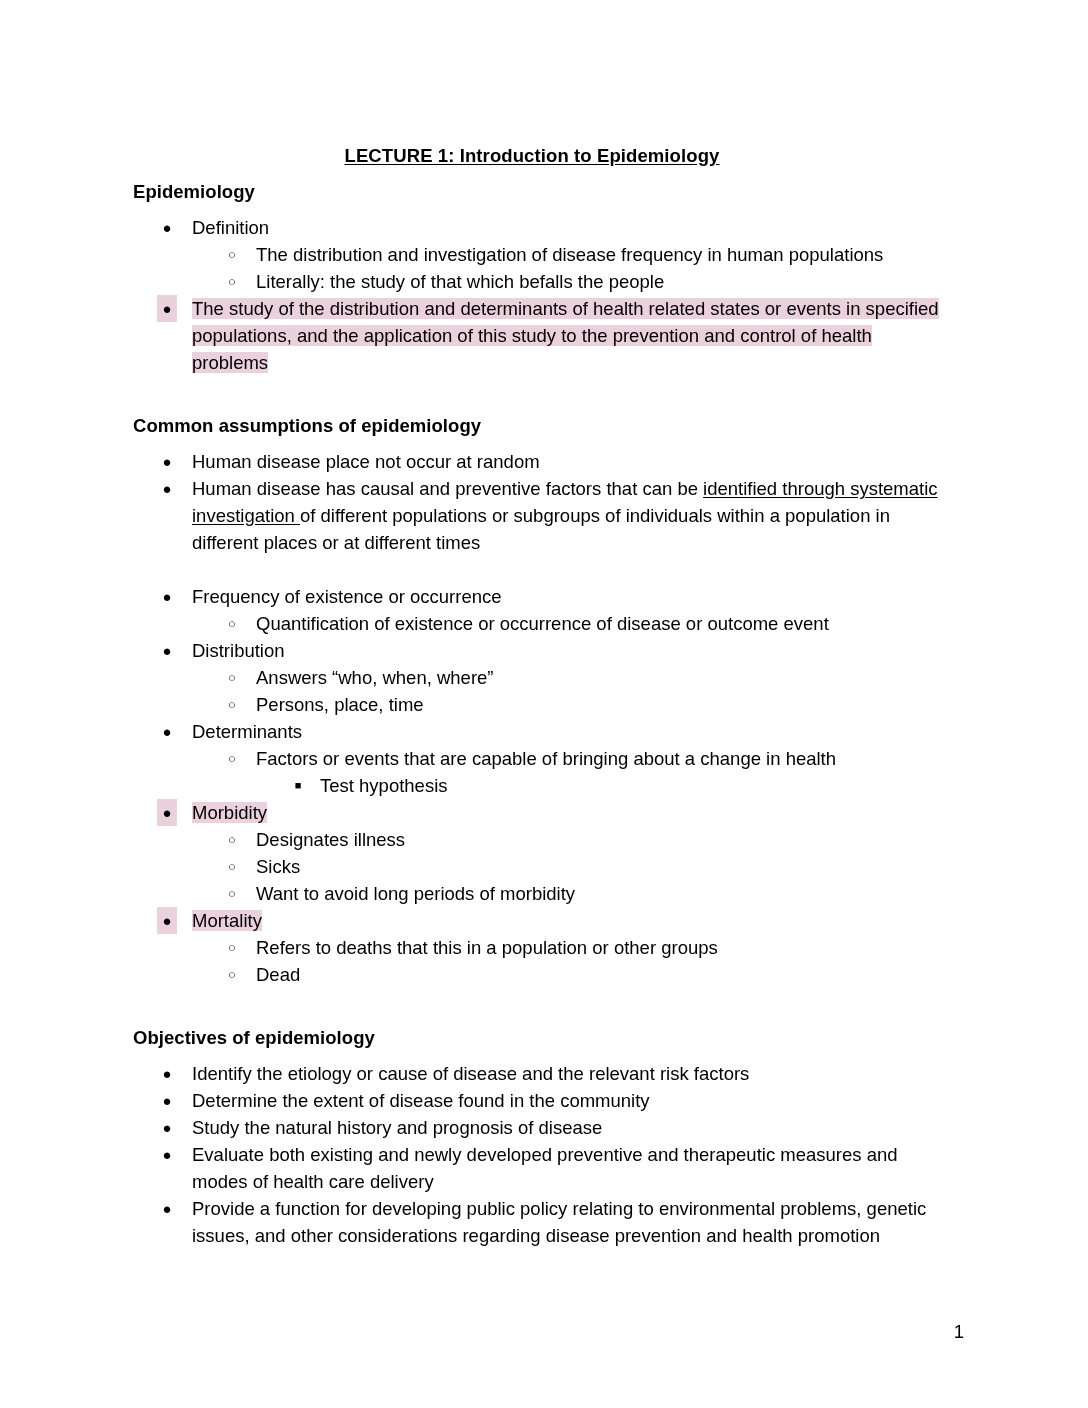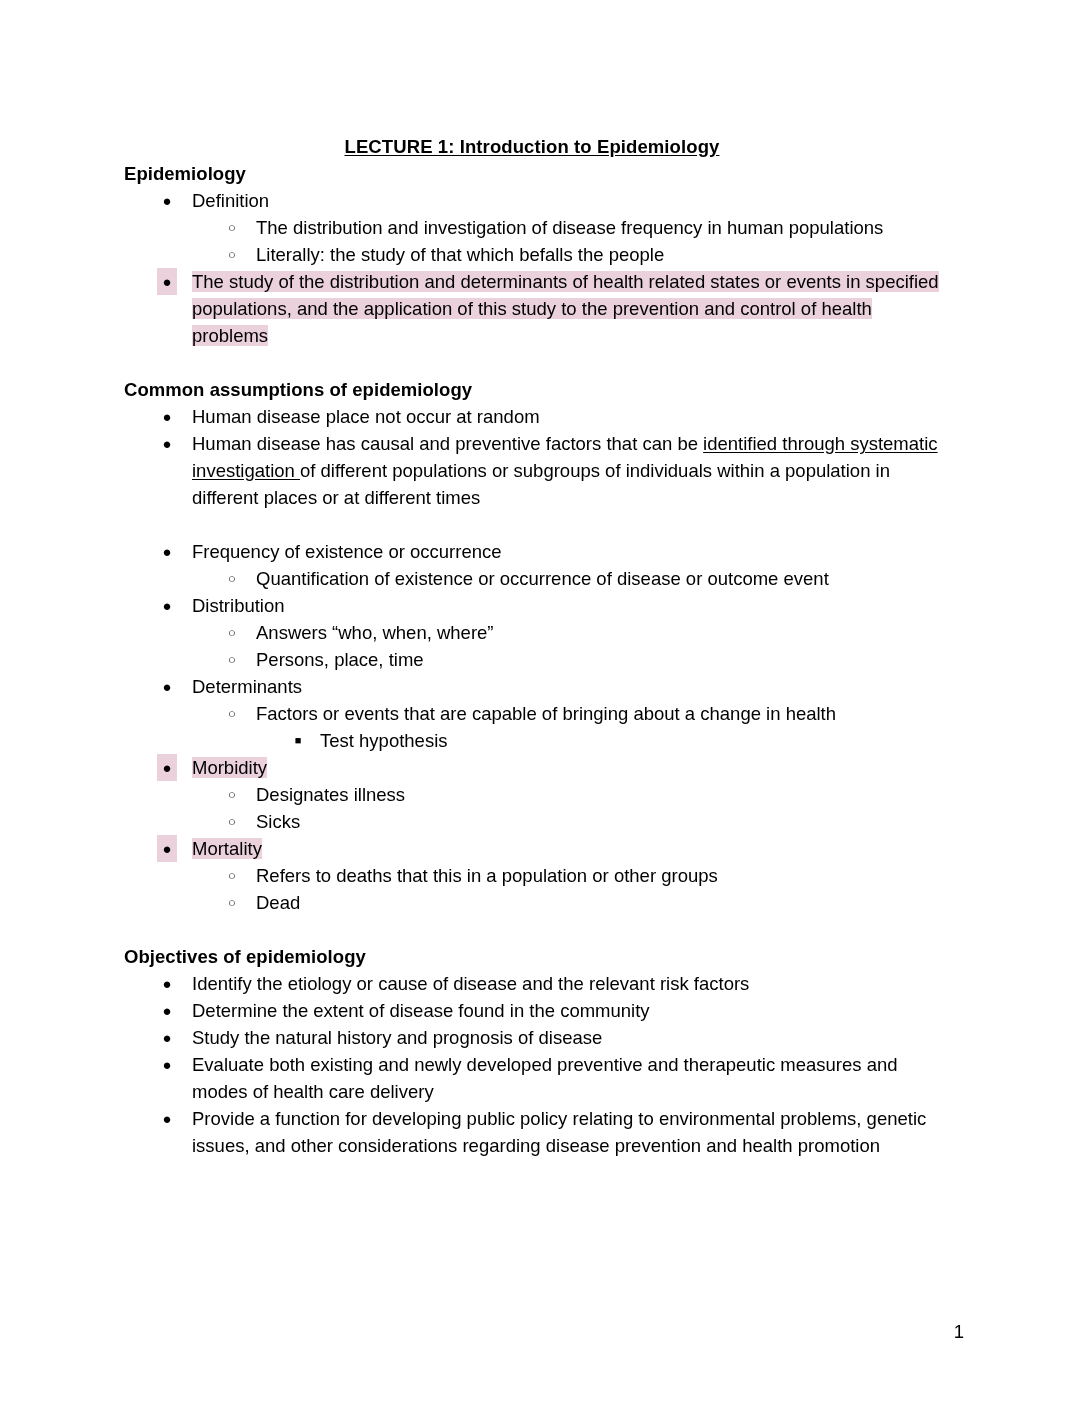--- a/index.html
+++ b/index.html
@@ -29,33 +29,33 @@
     left: 124px;
     top: 125px;
     width: 816px;
   }
 
   .doc-title {
     text-align: center;
     font-size: 18.5px;
     font-weight: bold;
     line-height: 27px;
-    margin: 8px 0 0 0;
+    margin: 17px 0 0 0;
     letter-spacing: 0.1px;
   }
   .doc-title .u {
     text-decoration: underline;
     text-underline-offset: 2px;
   }
 
   h2.section-heading {
     font-size: 18.5px;
     font-weight: bold;
     line-height: 27px;
-    margin: 0;
+    margin: 9px;
     padding: 0;
     letter-spacing: 0.05px;
   }
 
   .gap {
     height: 27px;
   }
 
   ul.lvl {
     list-style: none;
@@ -266,20 +266,21 @@
       <li class="item">
         <span class="bullet">○</span>
         <span class="txt">Designates illness</span>
       </li>
       <li class="item">
         <span class="bullet">○</span>
         <span class="txt">Sicks</span>
       </li>
       <li class="item">
         <span class="bullet">○</span>
+        <span class="txt">Want to avoid long periods of morbidity</span>
       </li>
     </ul>
 
     <ul class="lvl lvl1">
       <li class="item hl-row">
         <span class="bullet">●</span>
         <span class="txt">Mortality</span>
       </li>
     </ul>
     <ul class="lvl lvl2">

